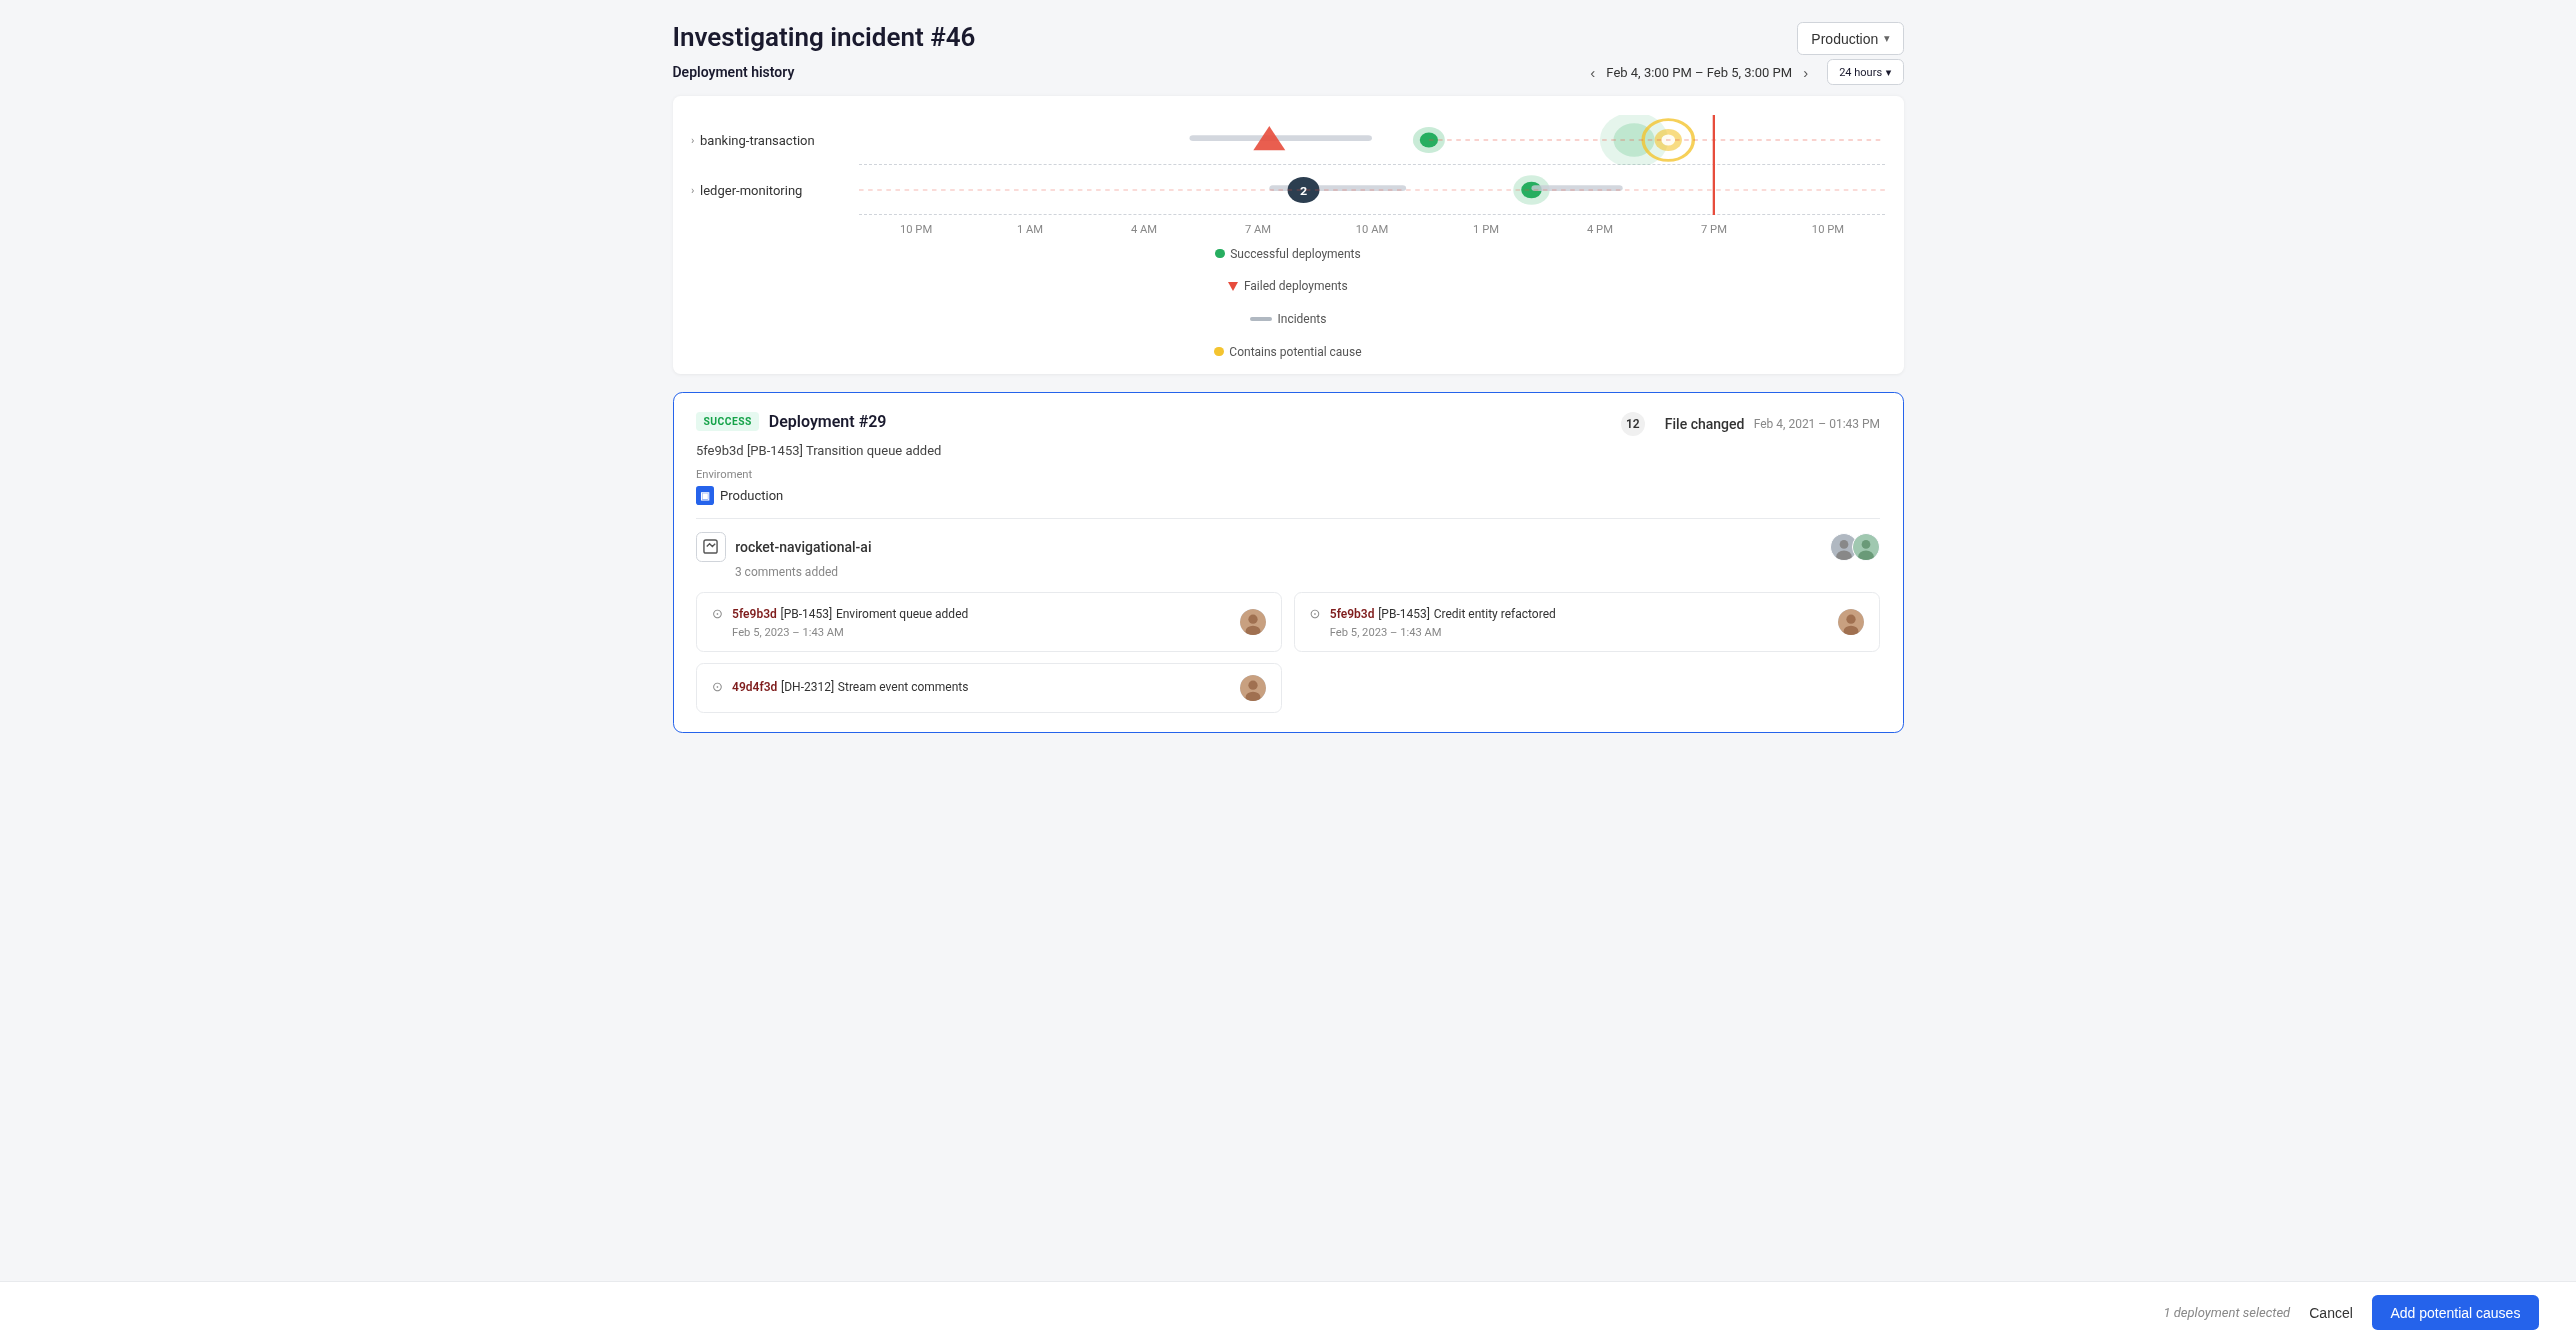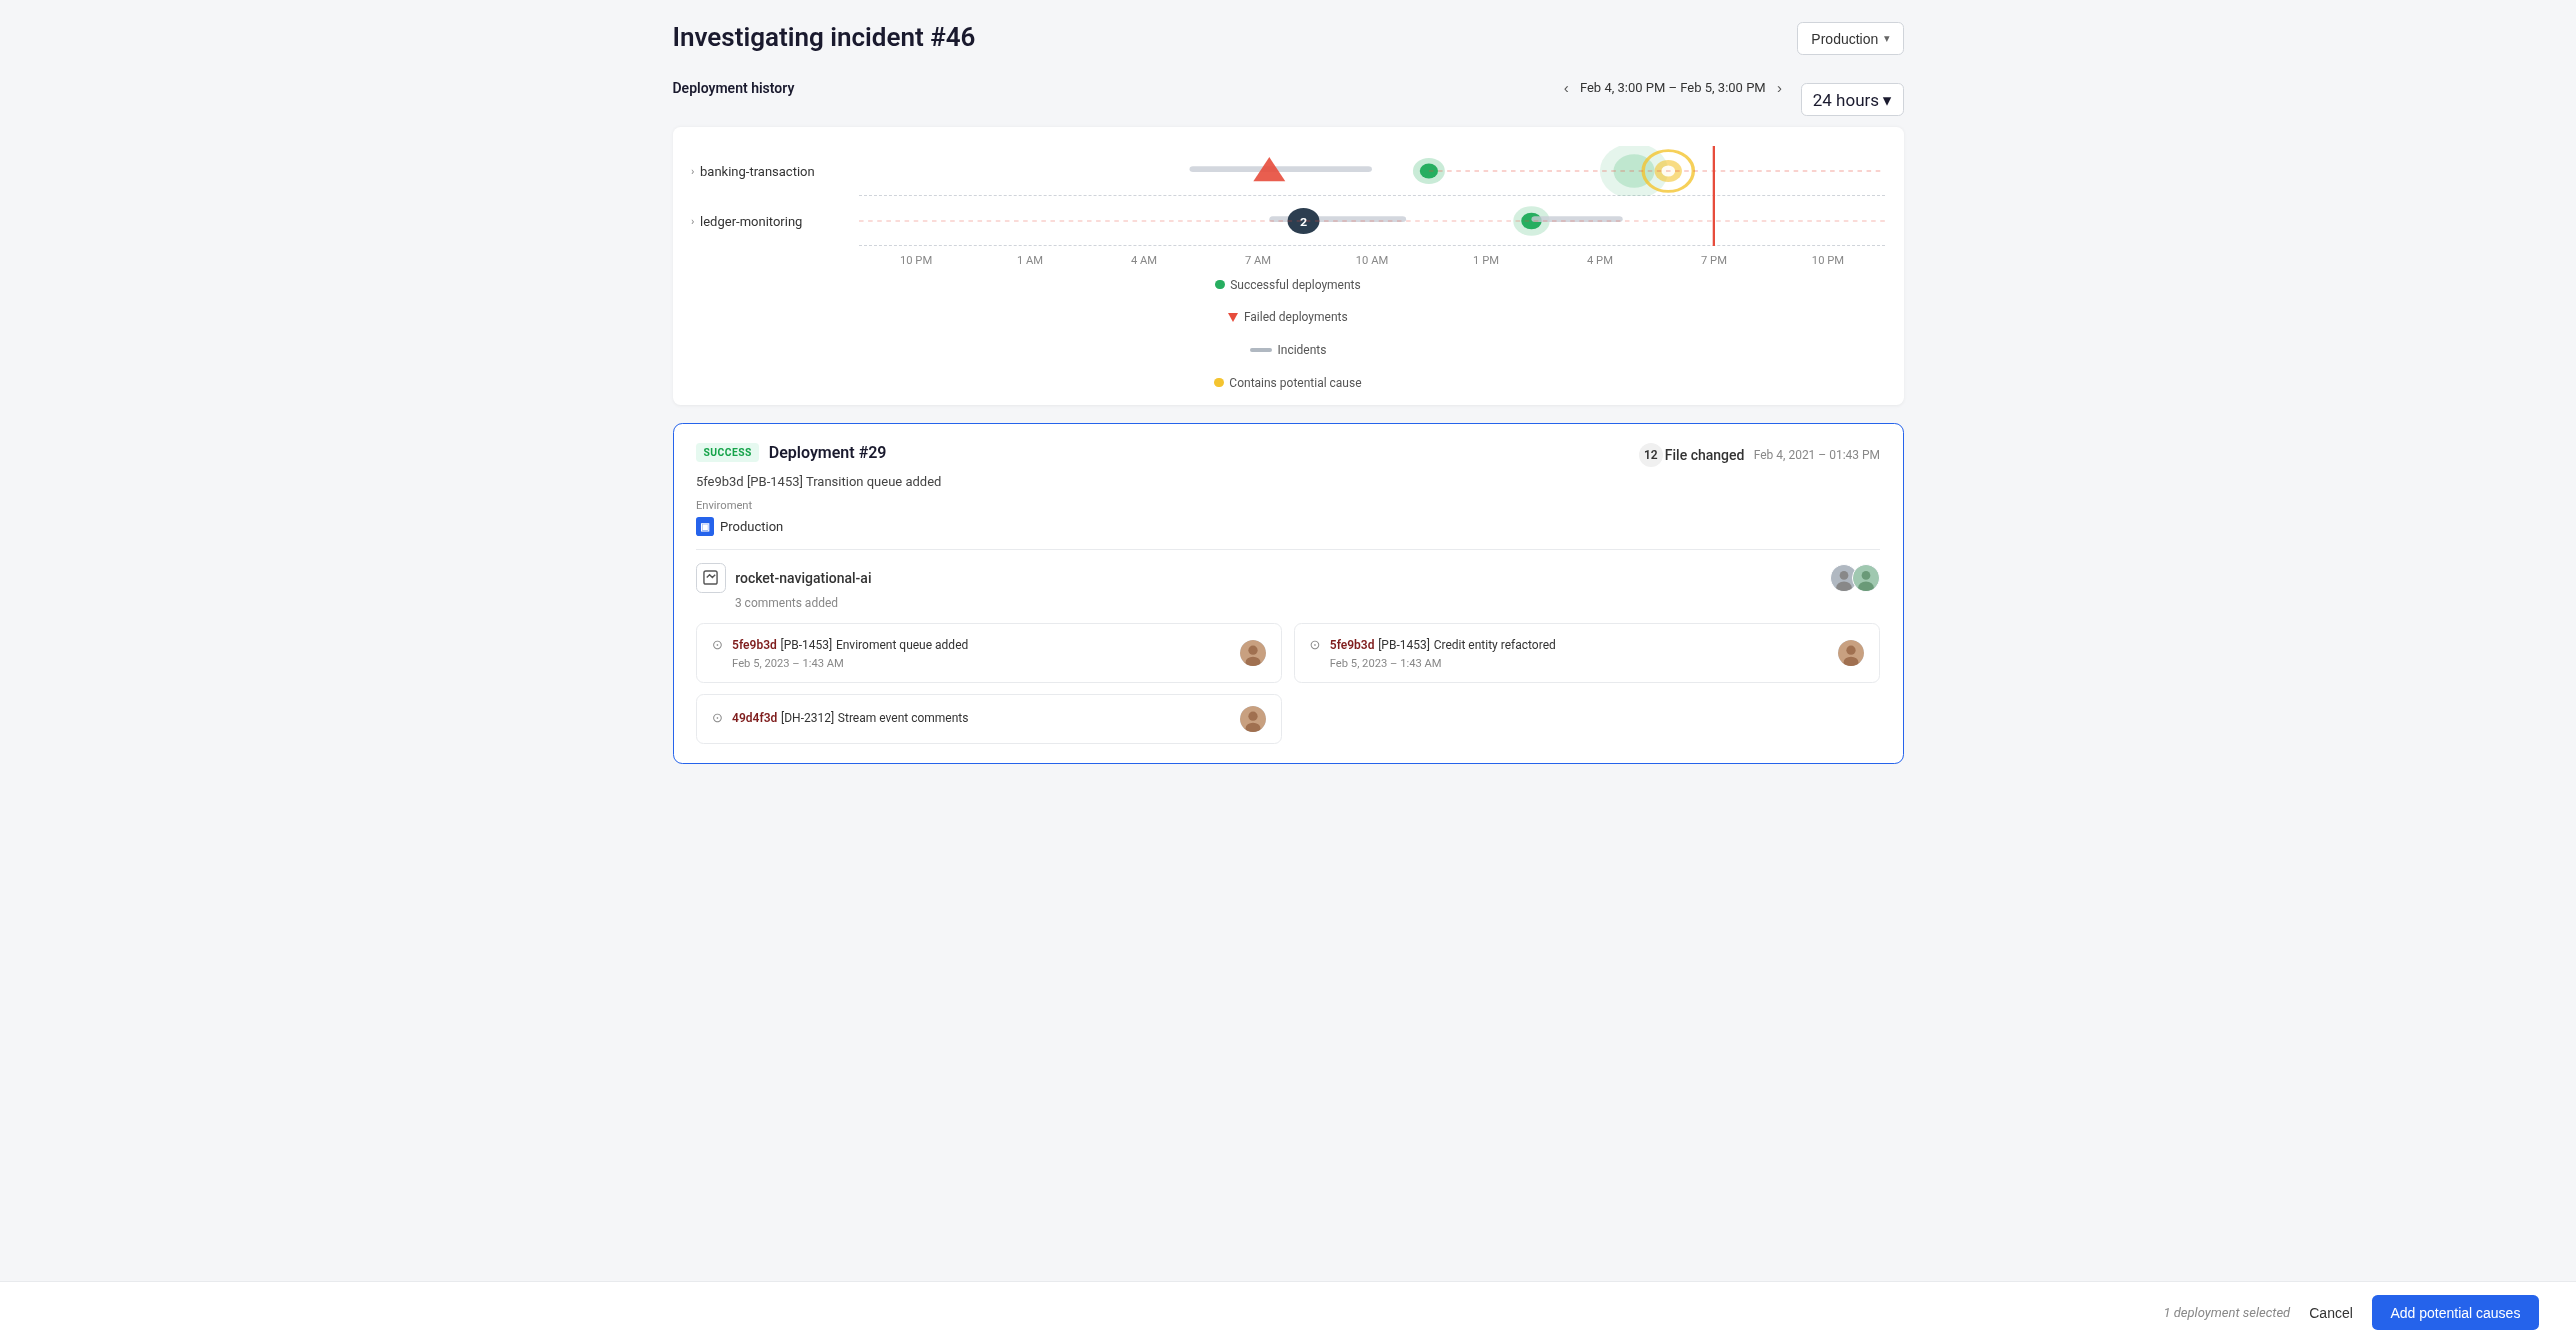--- a/index.html
+++ b/index.html
@@ -71,23 +71,22 @@
       padding: 1.9px 3.7px;
     }
     .time-period {
       display: flex;
       align-items: center;
       gap: 3.7px;
       background: #fff;
       border: 0.9px solid #d0d4da;
       border-radius: 5.6px;
       padding: 5.6px 11.2px;
-      font-size: 17px;
+      font-size: 11px;
       cursor: pointer;
-      margin-top: 24px;
     }
     
     .chart-area {
       background: #fff;
       border-radius: 7.5px;
       padding: 18.6px 18.6px 15px;
       margin-bottom: 18.6px;
       box-shadow: 0 0.9px 3.7px rgba(0,0,0,0.06);
     }
     .chart-rows {
@@ -516,21 +515,21 @@
     </div>
   </div>
 
   <div class="deployment-card">
     <div class="card-top">
       <div class="card-top-left">
         <span class="success-badge">SUCCESS</span>
         <span class="deployment-name">Deployment #29</span>
       </div>
       <div class="card-top-right">
-        <div style="display:flex;align-items:center;gap:2px;">
+        <div style="display:flex;align-items:center;gap:20px;">
           <span class="file-count-badge">12</span>
           <span class="card-right-label">File changed</span>
         </div>
         <div>
           <div class="card-right-date">Feb 4, 2021 – 01:43 PM</div>
         </div>
       </div>
     </div>
     <div class="commit-hash">5fe9b3d [PB-1453] Transition queue added</div>
     <div class="env-label-small">Enviroment</div>

